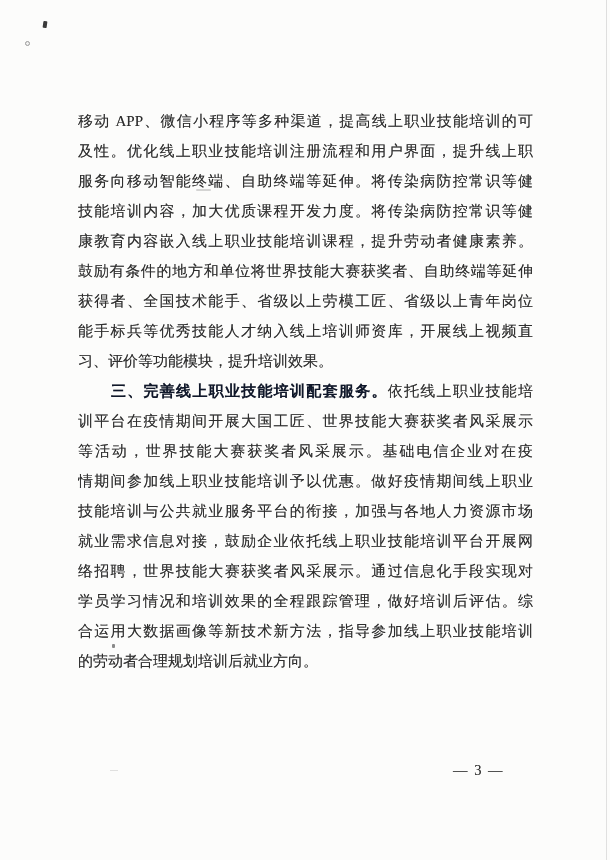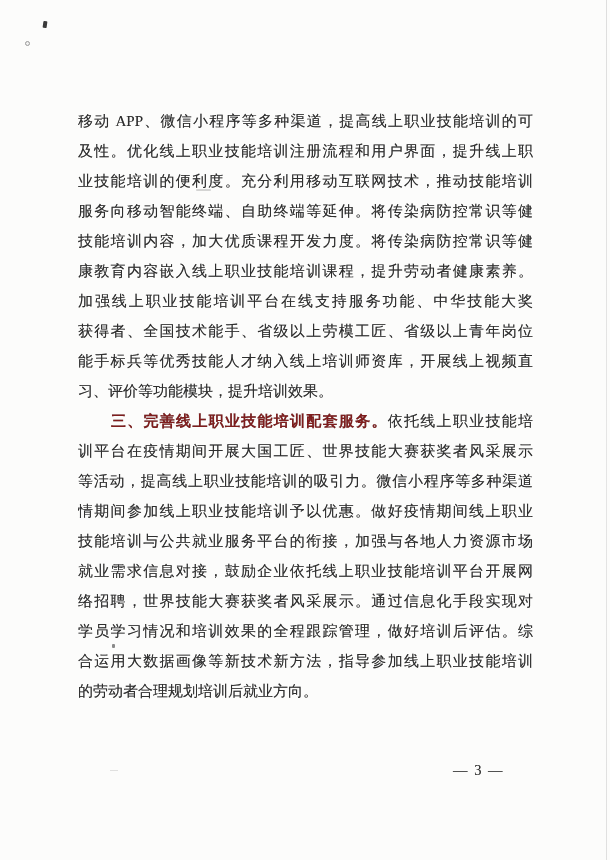--- a/index.html
+++ b/index.html
@@ -46,21 +46,21 @@
   .ln.just {
     text-align: justify;
     text-align-last: justify;
   }
   .ln.heading-line {
     text-indent: 33px;
   }
   .heading-bold {
     font-family: "Liberation Sans", "DejaVu Sans", sans-serif;
     font-weight: 700;
-    color: #7f1d1d;
+    color: #0f172a;
   }
   .page-number {
     position: absolute;
     left: 453px; top: 762px;
     width: 70px;
     font-size: 14.5px;
     letter-spacing: 1.5px;
     color: #2e2e2e;
     white-space: nowrap;
     text-shadow: 0 0 0.6px rgba(60,60,60,0.5);
@@ -74,35 +74,34 @@
   <span class="speck s1"></span>
   <span class="speck s2"></span>
   <span class="speck s3"></span>
   <span class="speck s4"></span>
   <span class="speck s5"></span>
 
   <div class="text-block">
 
     <div class="ln just">移动 APP、微信小程序等多种渠道，提高线上职业技能培训的可</div>
     <div class="ln just">及性。优化线上职业技能培训注册流程和用户界面，提升线上职</div>
-    <div class="ln just">业技能培训的便利度。充分利用移动互联网技术，推动技能培训</div>
     <div class="ln just">服务向移动智能终端、自助终端等延伸。将传染病防控常识等健</div>
     <div class="ln just">技能培训内容，加大优质课程开发力度。将传染病防控常识等健</div>
     <div class="ln just">康教育内容嵌入线上职业技能培训课程，提升劳动者健康素养。</div>
-    <div class="ln just">加强线上职业技能培训平台在线支持服务功能、中华技能大奖</div>
+    <div class="ln just">鼓励有条件的地方和单位将世界技能大赛获奖者、自助终端等延伸</div>
     <div class="ln just">获得者、全国技术能手、省级以上劳模工匠、省级以上青年岗位</div>
     <div class="ln just">能手标兵等优秀技能人才纳入线上培训师资库，开展线上视频直</div>
     <div class="ln">习、评价等功能模块，提升培训效果。</div>
 
     <div class="ln just heading-line">
       <span class="heading-bold">三、完善线上职业技能培训配套服务。</span><span>依托线上职业技能培</span>
     </div>
 
     <div class="ln just">训平台在疫情期间开展大国工匠、世界技能大赛获奖者风采展示</div>
-    <div class="ln just">等活动，提高线上职业技能培训的吸引力。微信小程序等多种渠道</div>
+    <div class="ln just">等活动，世界技能大赛获奖者风采展示。基础电信企业对在疫</div>
     <div class="ln just">情期间参加线上职业技能培训予以优惠。做好疫情期间线上职业</div>
     <div class="ln just">技能培训与公共就业服务平台的衔接，加强与各地人力资源市场</div>
     <div class="ln just">就业需求信息对接，鼓励企业依托线上职业技能培训平台开展网</div>
     <div class="ln just">络招聘，世界技能大赛获奖者风采展示。通过信息化手段实现对</div>
     <div class="ln just">学员学习情况和培训效果的全程跟踪管理，做好培训后评估。综</div>
     <div class="ln just">合运用大数据画像等新技术新方法，指导参加线上职业技能培训</div>
     <div class="ln">的劳动者合理规划培训后就业方向。</div>
 
   </div>
 

